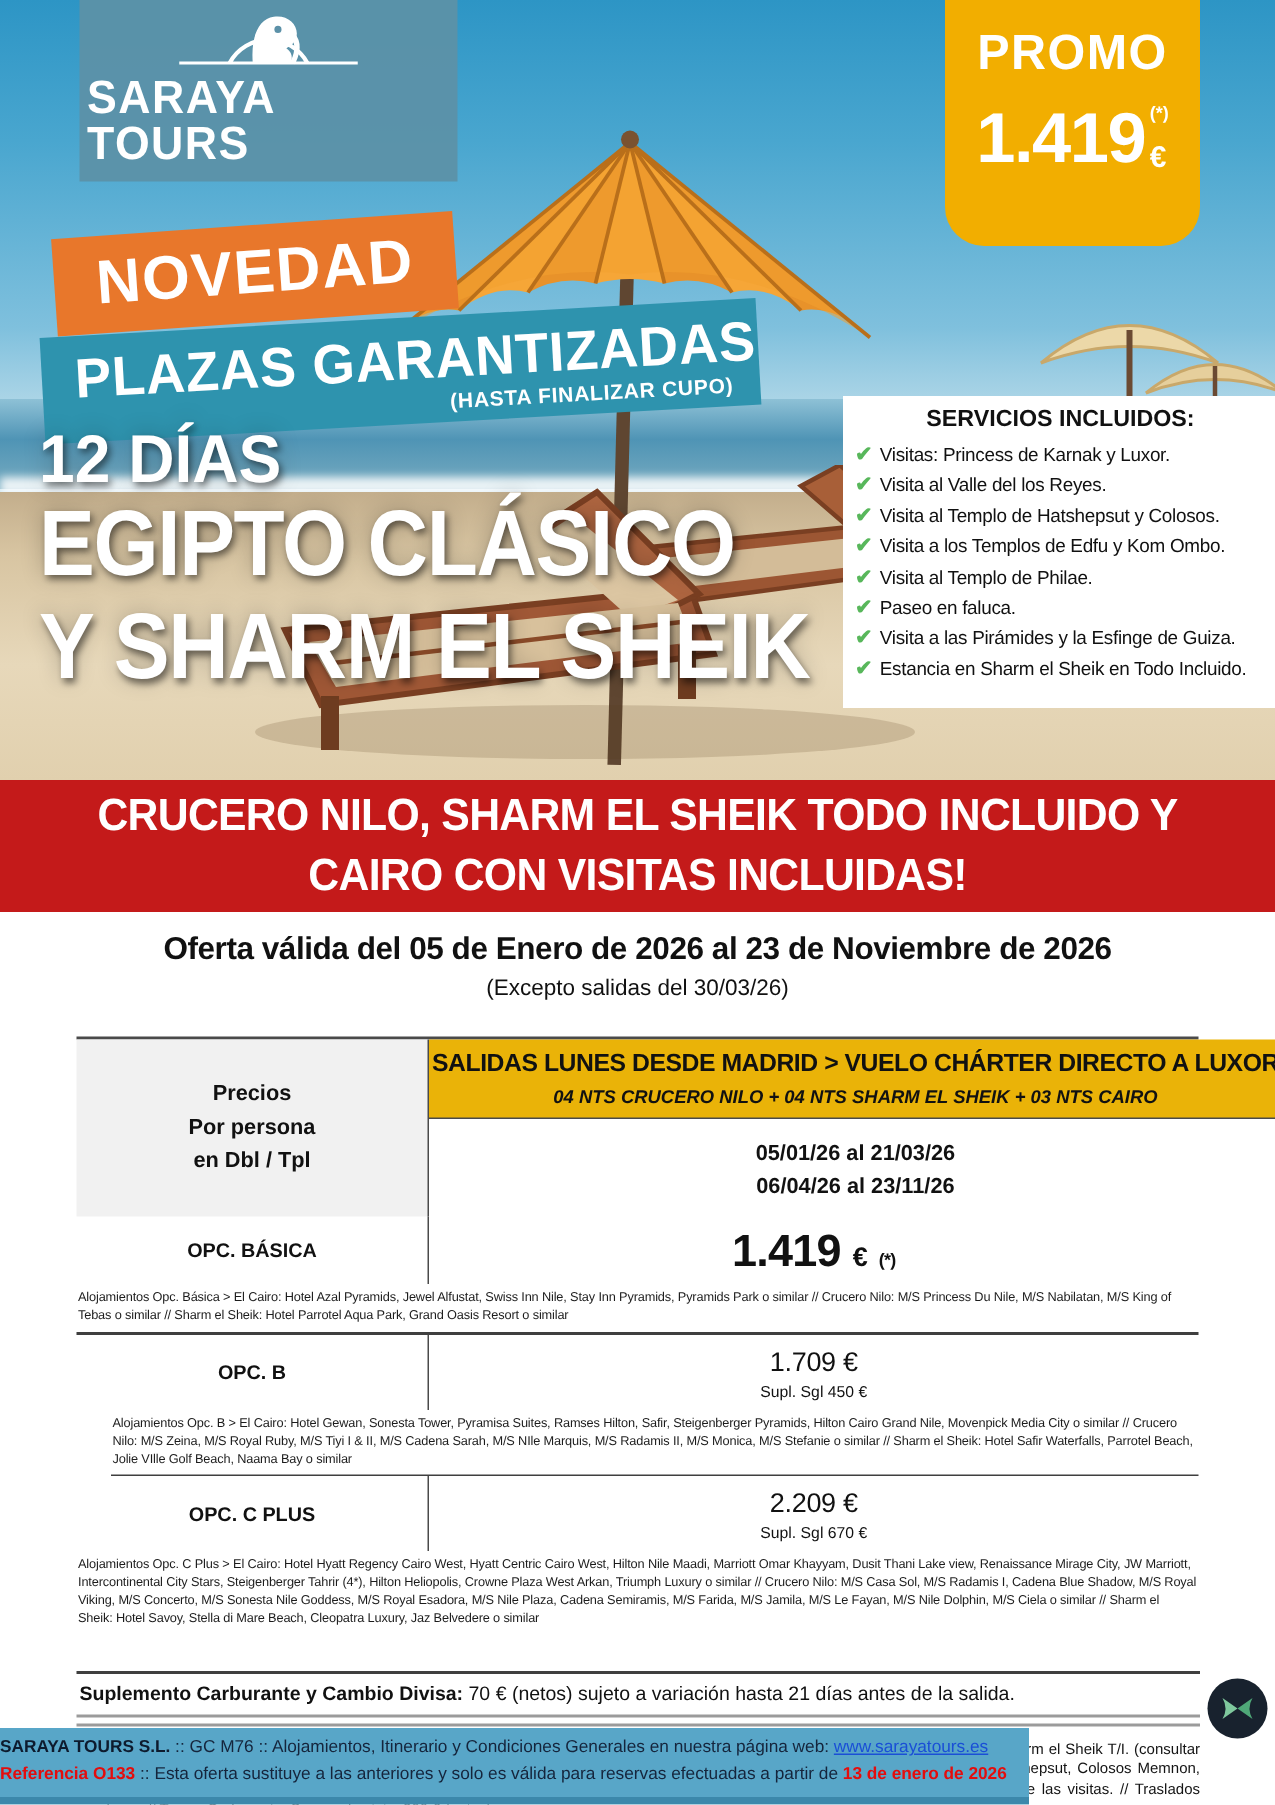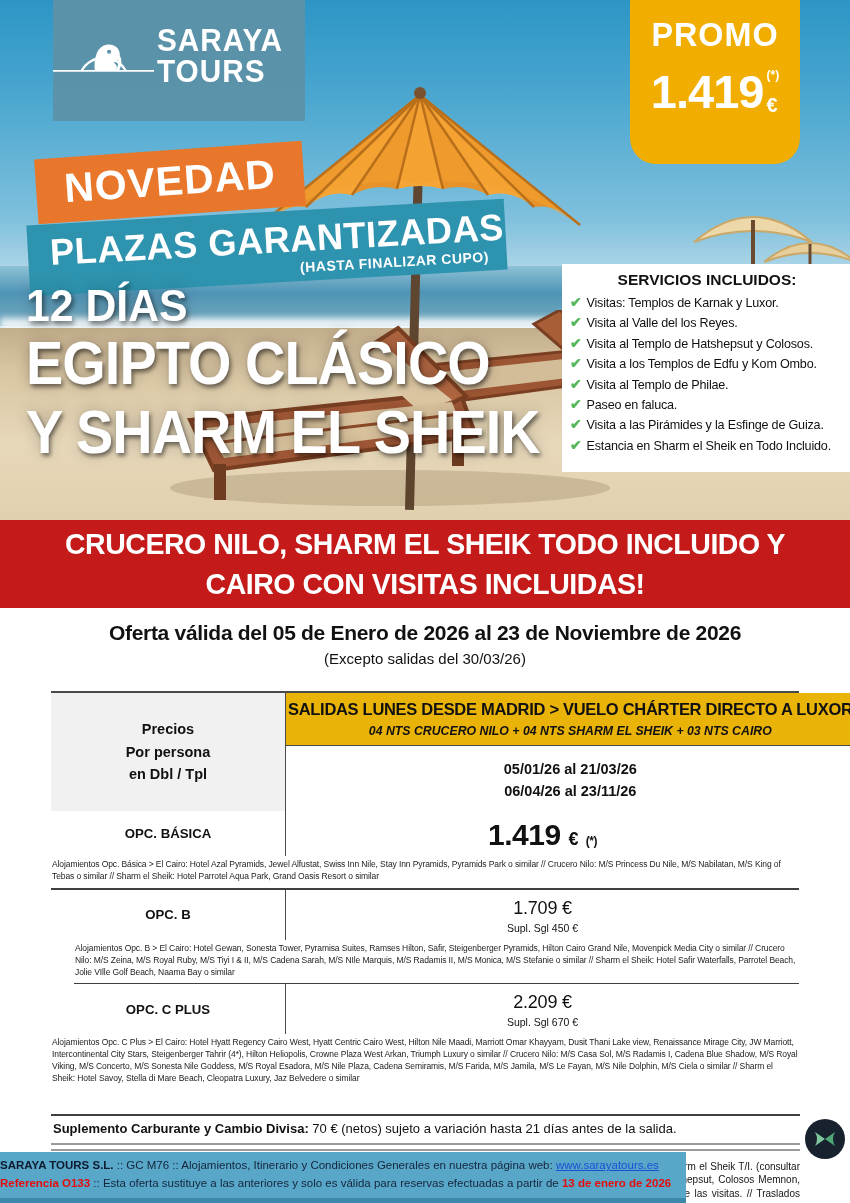--- a/index.html
+++ b/index.html
@@ -13,21 +13,21 @@
   .sea{position:absolute;left:0;top:266px;width:100%;height:60px;
     background:linear-gradient(180deg,#8ec1d6 0%,#4f94b5 45%,#77abc0 100%);}
   .foam{position:absolute;left:0;top:318px;width:100%;height:12px;background:rgba(255,255,255,.85);filter:blur(3px);}
   .sand{position:absolute;left:0;top:328px;width:100%;height:192px;
     background:linear-gradient(180deg,#c3ae8c 0%,#d8c5a2 22%,#e7d8ba 60%,#e1d0ae 100%);}
   .umbrella{position:absolute;left:250px;top:55px;}
   .umbrella-sm{position:absolute;}
   .loungers{position:absolute;left:130px;top:310px;}
   
   .logo-box{position:absolute;left:53px;top:0;width:252px;height:121px;
-    background:rgba(92,145,168,.95);display:flex;flex-direction:row;align-items:center;justify-content:flex-end;padding-bottom:10px;box-sizing:border-box;}
+    background:rgba(92,145,168,.95);display:flex;flex-direction:column;align-items:center;justify-content:flex-end;padding-bottom:10px;box-sizing:border-box;}
   .logo-name{color:#fff;font-weight:bold;font-size:31px;letter-spacing:1px;line-height:1;transform:scaleX(.96);}
   
   .promo{position:absolute;left:630px;top:0;width:170px;height:164px;background:#F2AE00;
     border-radius:0 0 26px 26px;color:#fff;text-align:center;}
   .promo-badge{font-size:33px;font-weight:bold;letter-spacing:1px;margin-top:16px;transform:scaleX(.98);}
   .promo-price{display:flex;justify-content:center;align-items:flex-end;margin-top:14px;line-height:1;}
   .promo-num{font-size:47px;font-weight:bold;letter-spacing:-1px;}
   .promo-side{display:flex;flex-direction:column;align-items:flex-start;margin-left:3px;}
   .promo-ast{font-size:12px;font-weight:bold;margin-bottom:14px;}
   .promo-cur{font-size:20px;font-weight:bold;}
@@ -187,21 +187,21 @@
   <div class="hero-title">
     <div class="ht-duration">12 DÍAS</div>
     <div class="ht-line">EGIPTO CLÁSICO</div>
     <div class="ht-line">Y SHARM EL SHEIK</div>
   </div>
 
   <div class="services">
     <div class="services-title">SERVICIOS INCLUIDOS:</div>
     <div class="svc-item">
         <span class="check">✔</span>
-        <span>Visitas: Templos de Karnak y Luxor.</span>
+        <span>Visitas: Princess de Karnak y Luxor.</span>
       </div>
     <div class="svc-item">
         <span class="check">✔</span>
         <span>Visita al Valle del los Reyes.</span>
       </div>
     <div class="svc-item">
         <span class="check">✔</span>
         <span>Visita al Templo de Hatshepsut y Colosos.</span>
       </div>
     <div class="svc-item">

